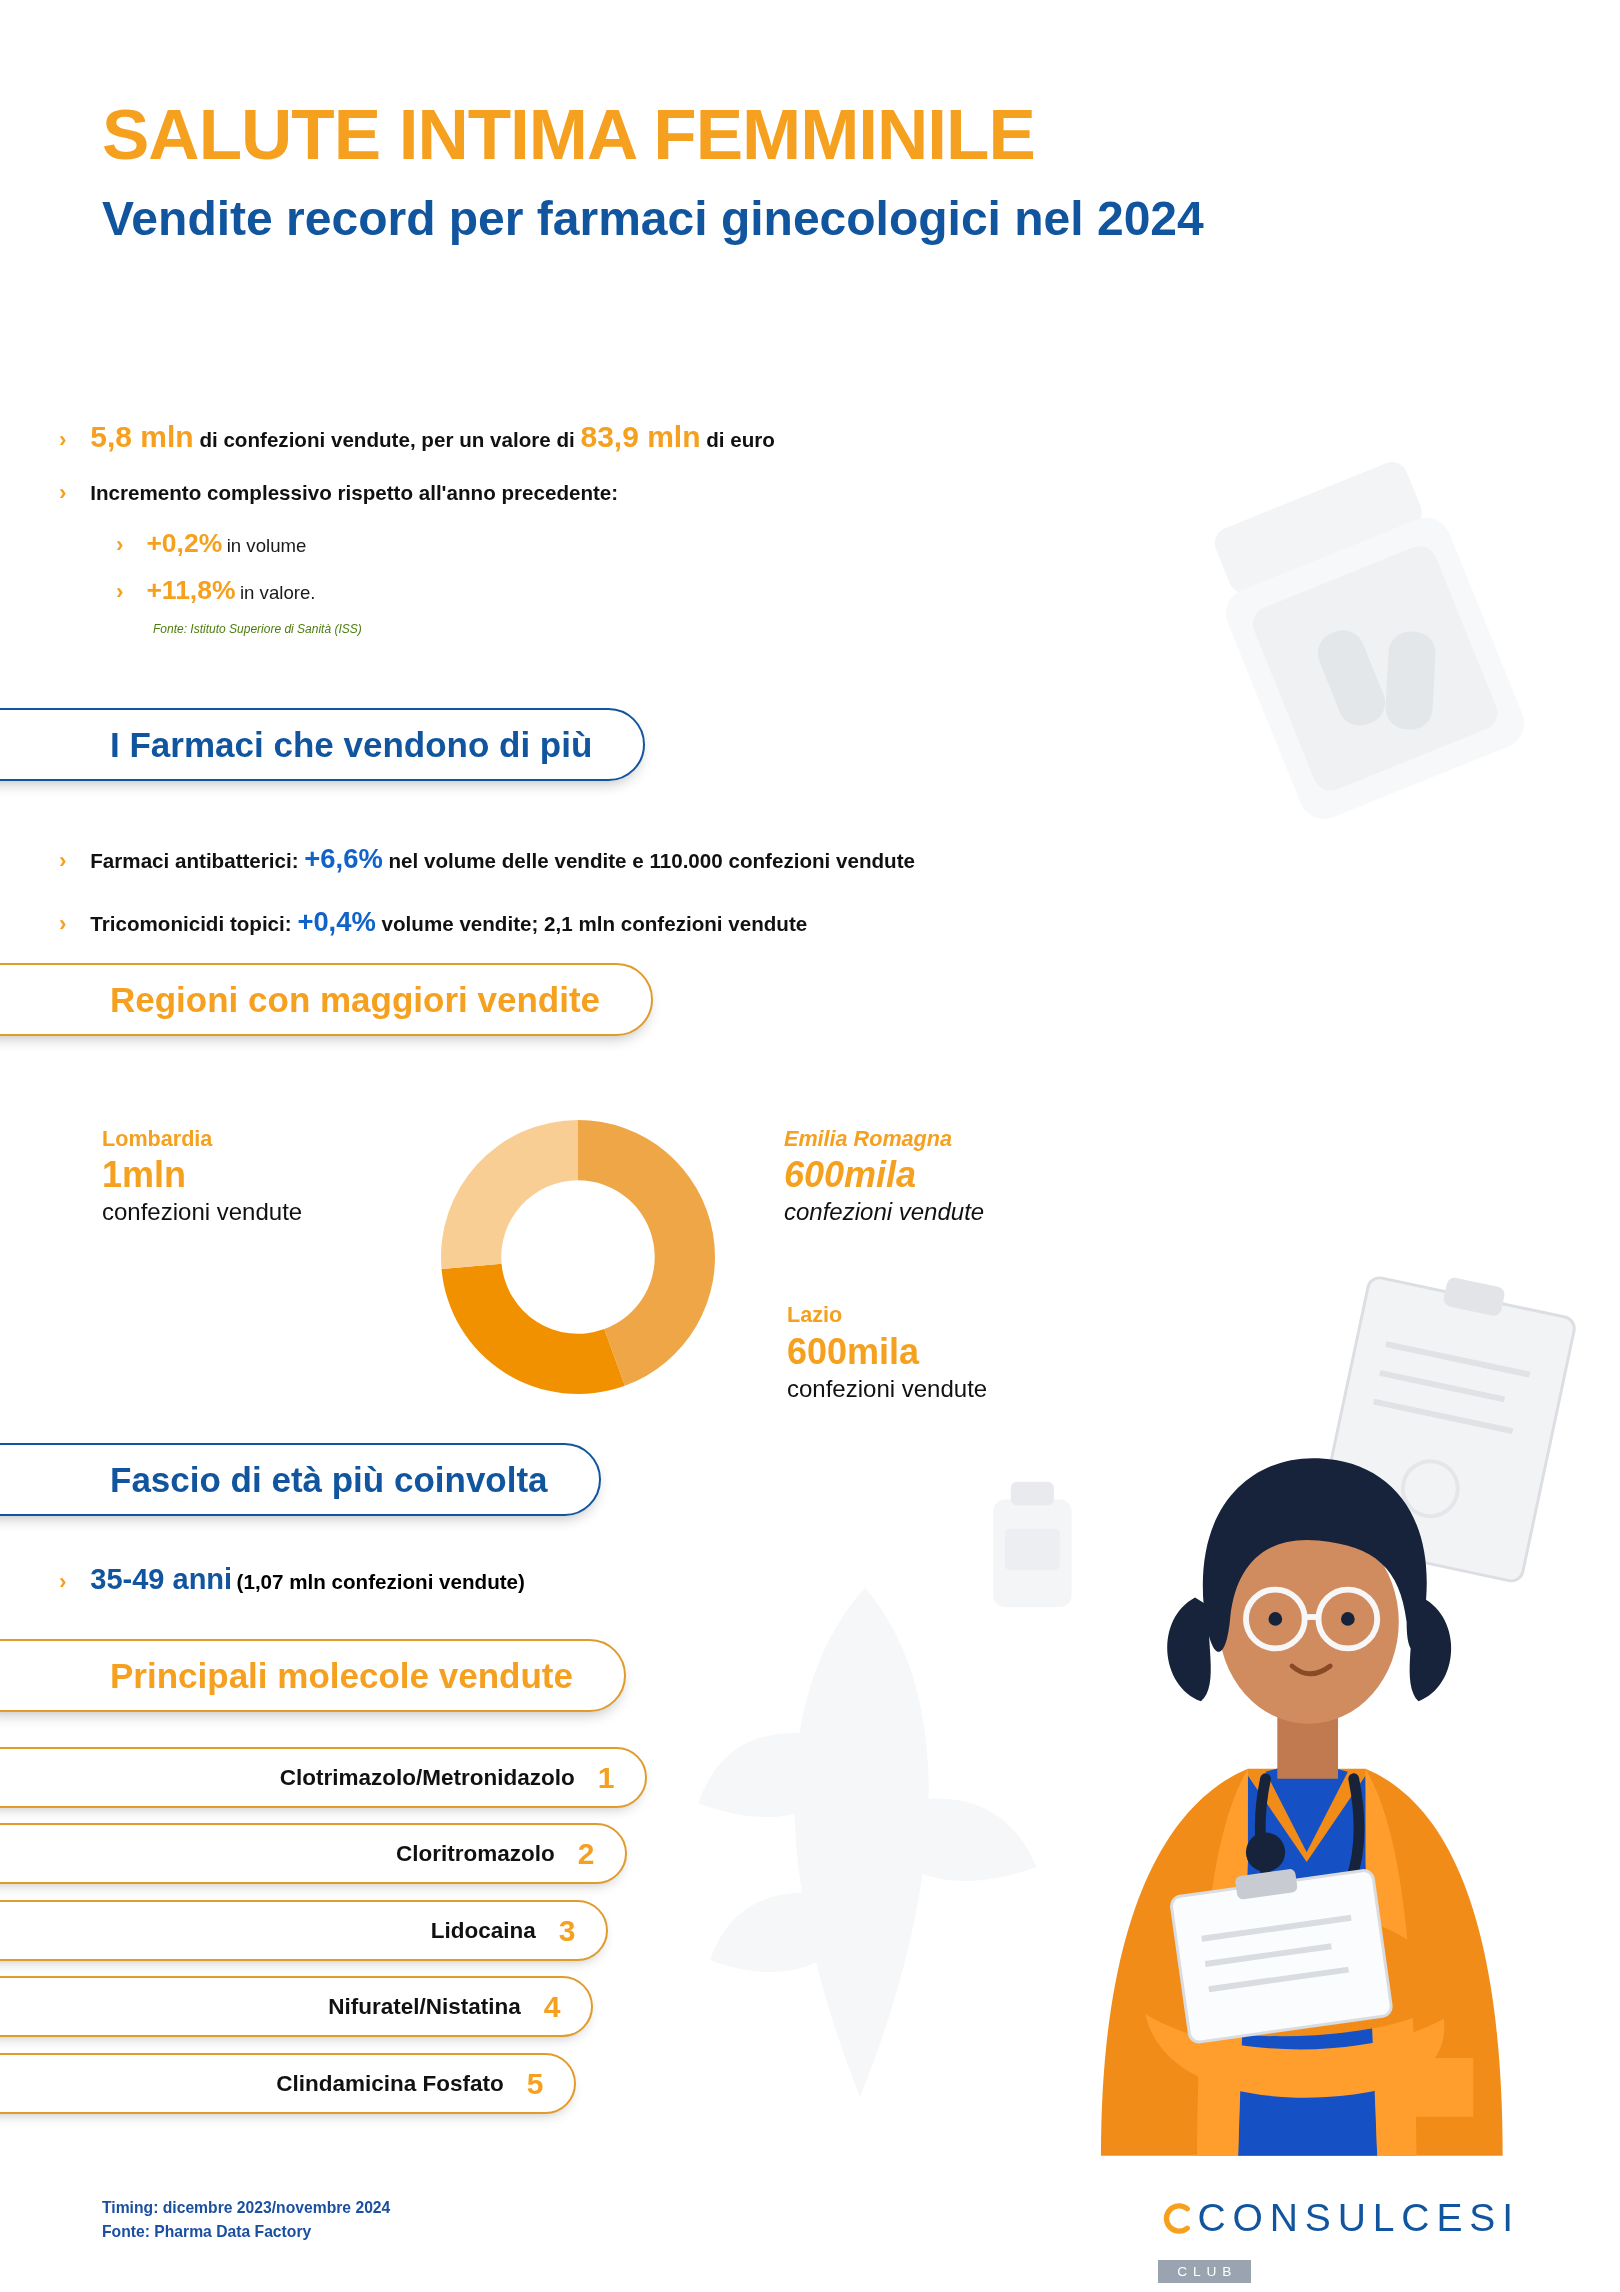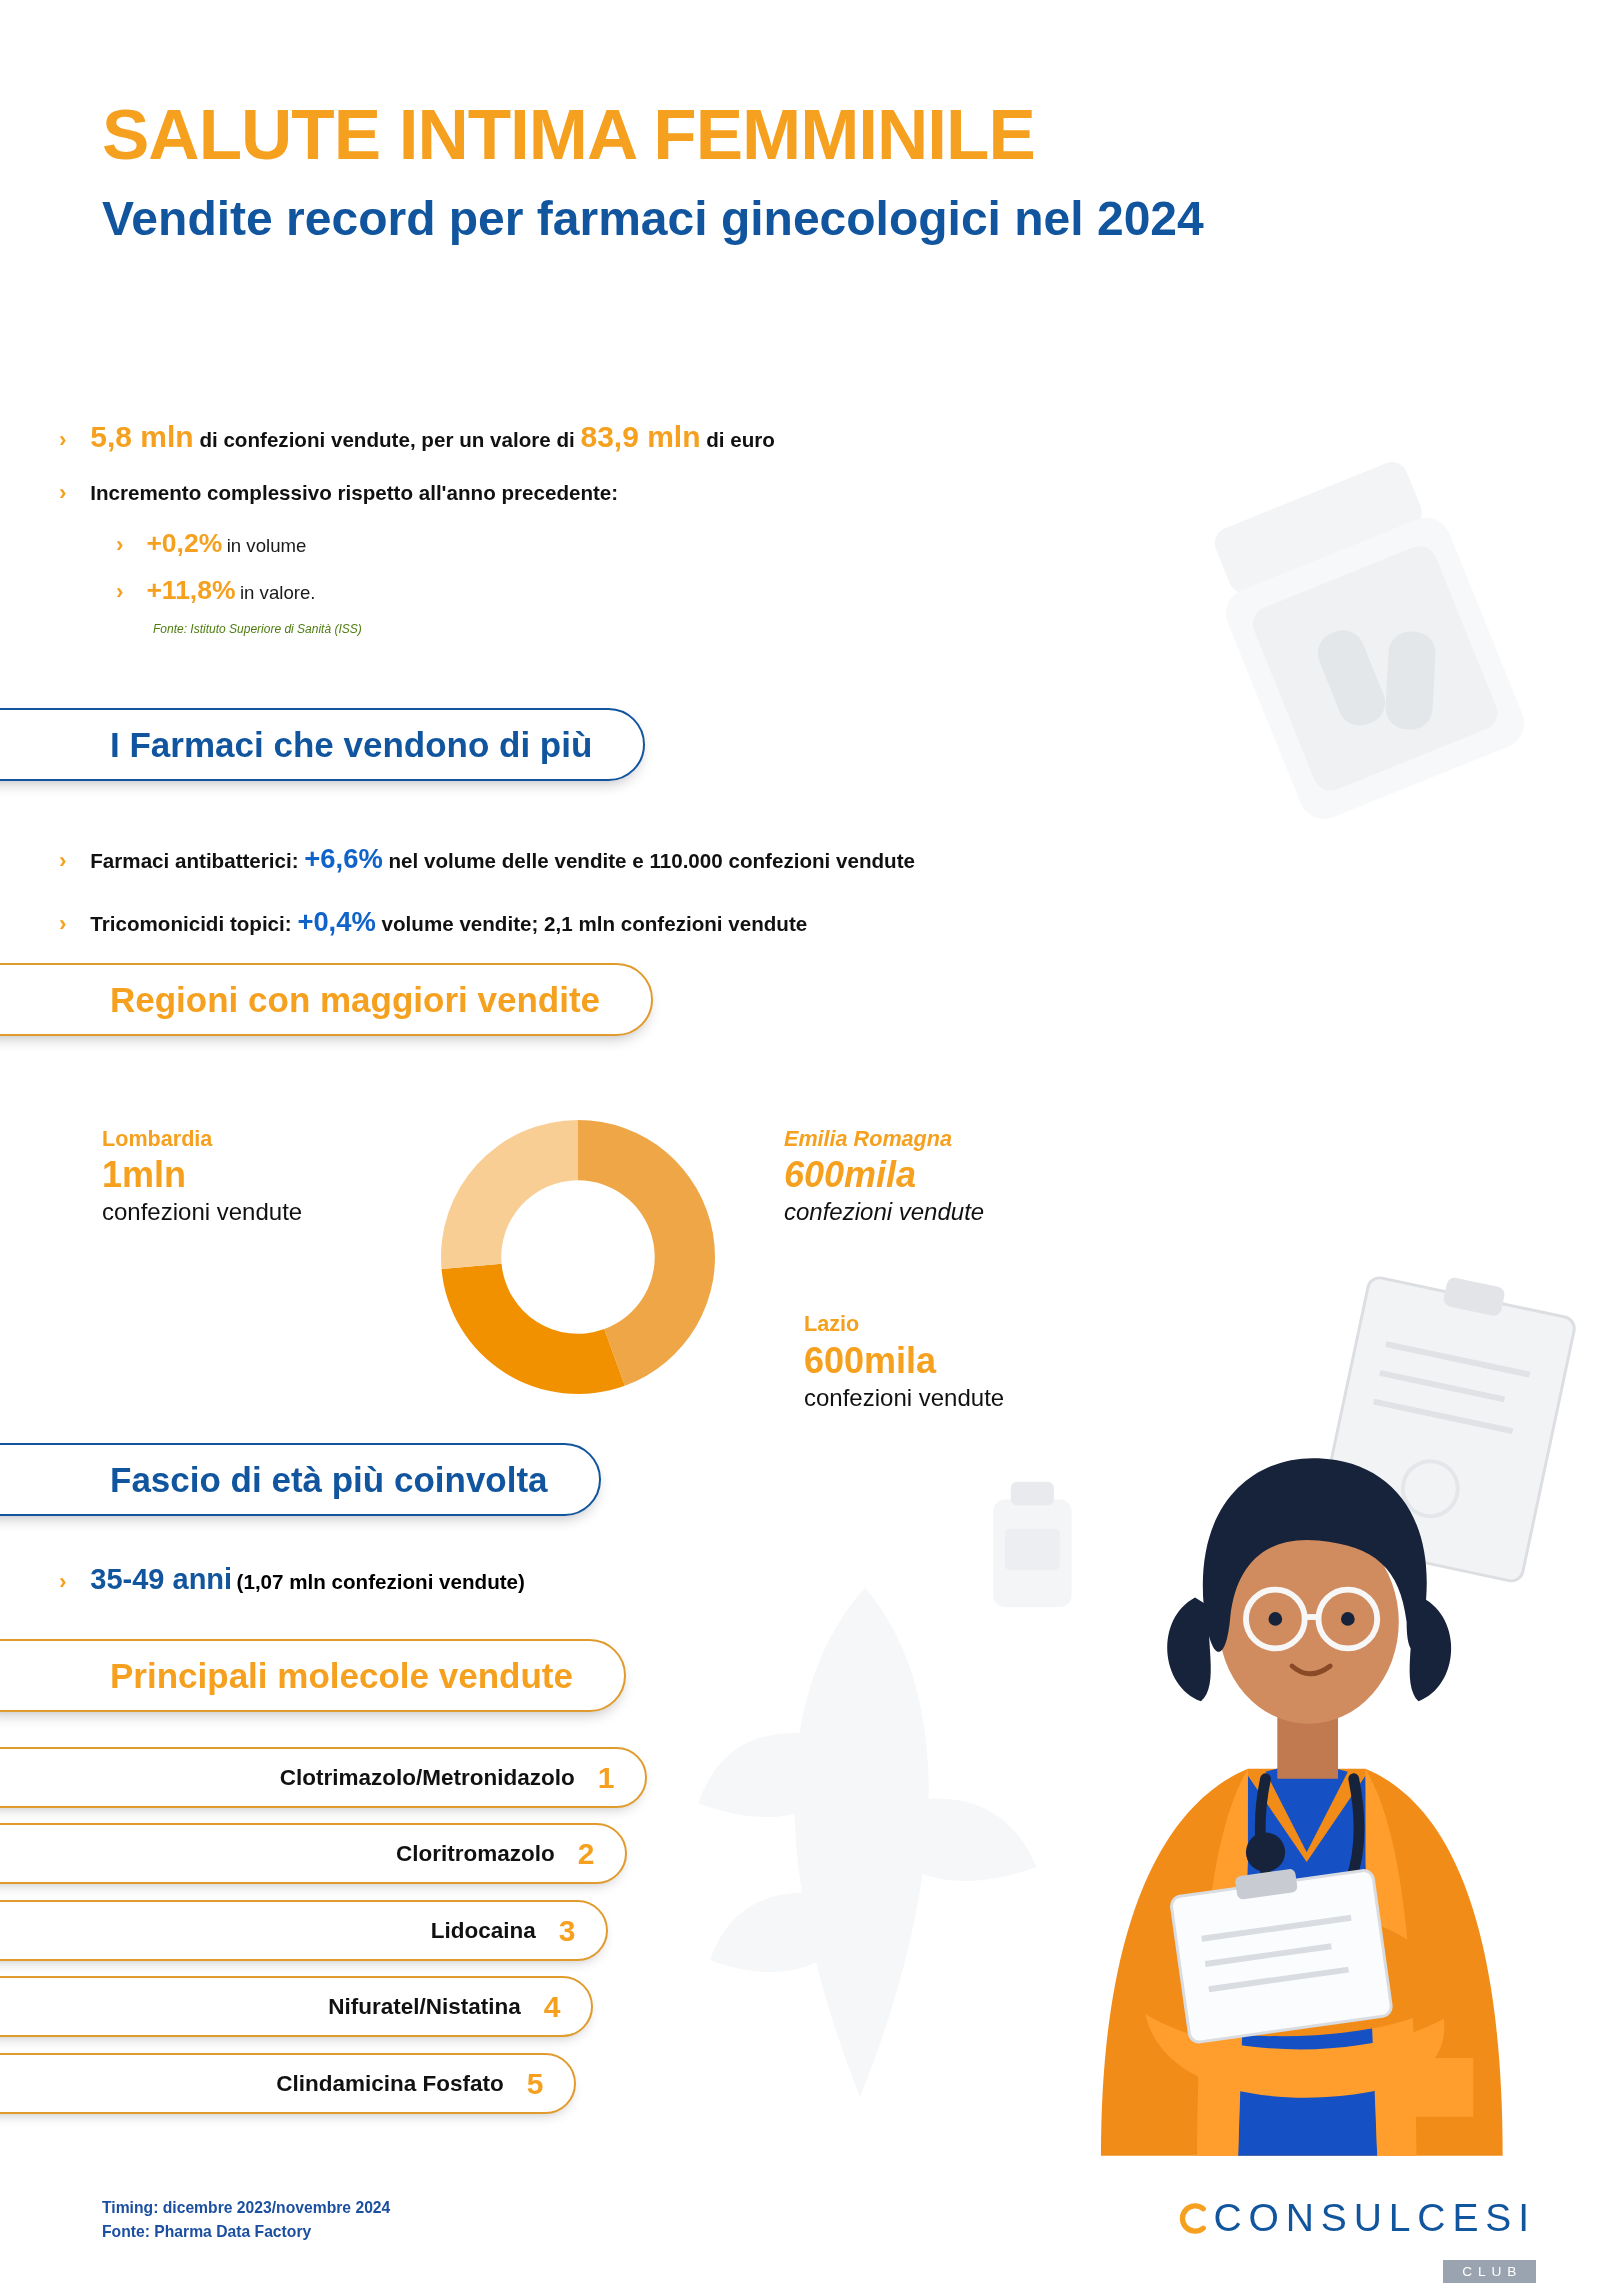--- a/index.html
+++ b/index.html
@@ -75,21 +75,21 @@
   .blue-o { color:#0F63C9; font-size:27.4px; font-weight:700; }
 
   
   .regioni { position:absolute; left:0; top:1108px; width:1078px; height:314px; }
   .reg-block { position:absolute; }
   .reg-name { font-size:21.6px; font-weight:700; color:#F5A01E; margin-bottom:4.9px; }
   .reg-val  { font-size:36px; font-weight:700; color:#F5A01E; line-height:1.08; }
   .reg-cap  { font-size:24px; font-weight:400; color:#111; margin-top:2.9px; }
   #reg-lombardia { left:102px; top:17.6px; }
   #reg-emilia    { left:784px; top:17.6px;font-style:italic; }
-  #reg-lazio     { left:804px; top:194px;margin-top:9px; }
+  #reg-lazio     { left:787px; top:194px; }
   .donut { position:absolute; left:441px; top:11.8px; width:274px; height:274px; }
 
   
   .fascia-bul { position:absolute; left:59px; top:1563px; width:980px; }
   .fascia-num { color:#11559E; font-size:29px; font-weight:700; }
   .fascia-paren { font-size:20.6px; font-weight:700; color:#000000; }
 
   
   .ranks { position:absolute; left:0; top:1747px; width:706px; }
   .rank-row {
@@ -99,21 +99,21 @@
     padding-right:29px; gap:21.6px;
     box-shadow:0 5.9px 13.7px -6.9px rgba(0,0,0,.3);
   }
   .rank-label { font-size:22.5px; font-weight:700; color:#111; white-space:nowrap; }
   .rank-num { font-size:30px; font-weight:700; color:#F5A01E; width:19.6px; text-align:center; }
 
   
   .footer-notes { position:absolute; left:102px; top:2196px; }
   .footer-notes div { font-size:15.7px; font-weight:700; color:#1B4FA0; line-height:1.55; }
 
-  .logo { position:absolute; right:84px; top:2196px; text-align:right; }
+  .logo { position:absolute; right:100px; top:2196px; text-align:left; }
   .logo-main {
     font-size:39px; letter-spacing:6.9px; color:#11559E; font-weight:400;
     display:flex; align-items:center; justify-content:center;
   }
   .logo-c-icon { display:inline-block; margin-right:2.9px; }
   .logo-club {
     margin-top:20px; background:#9AA4B0; color:#fff; font-size:13.7px;
     letter-spacing:5.9px; padding:3.9px 13.7px 3.9px 19.6px; display:inline-block;
   }
 

